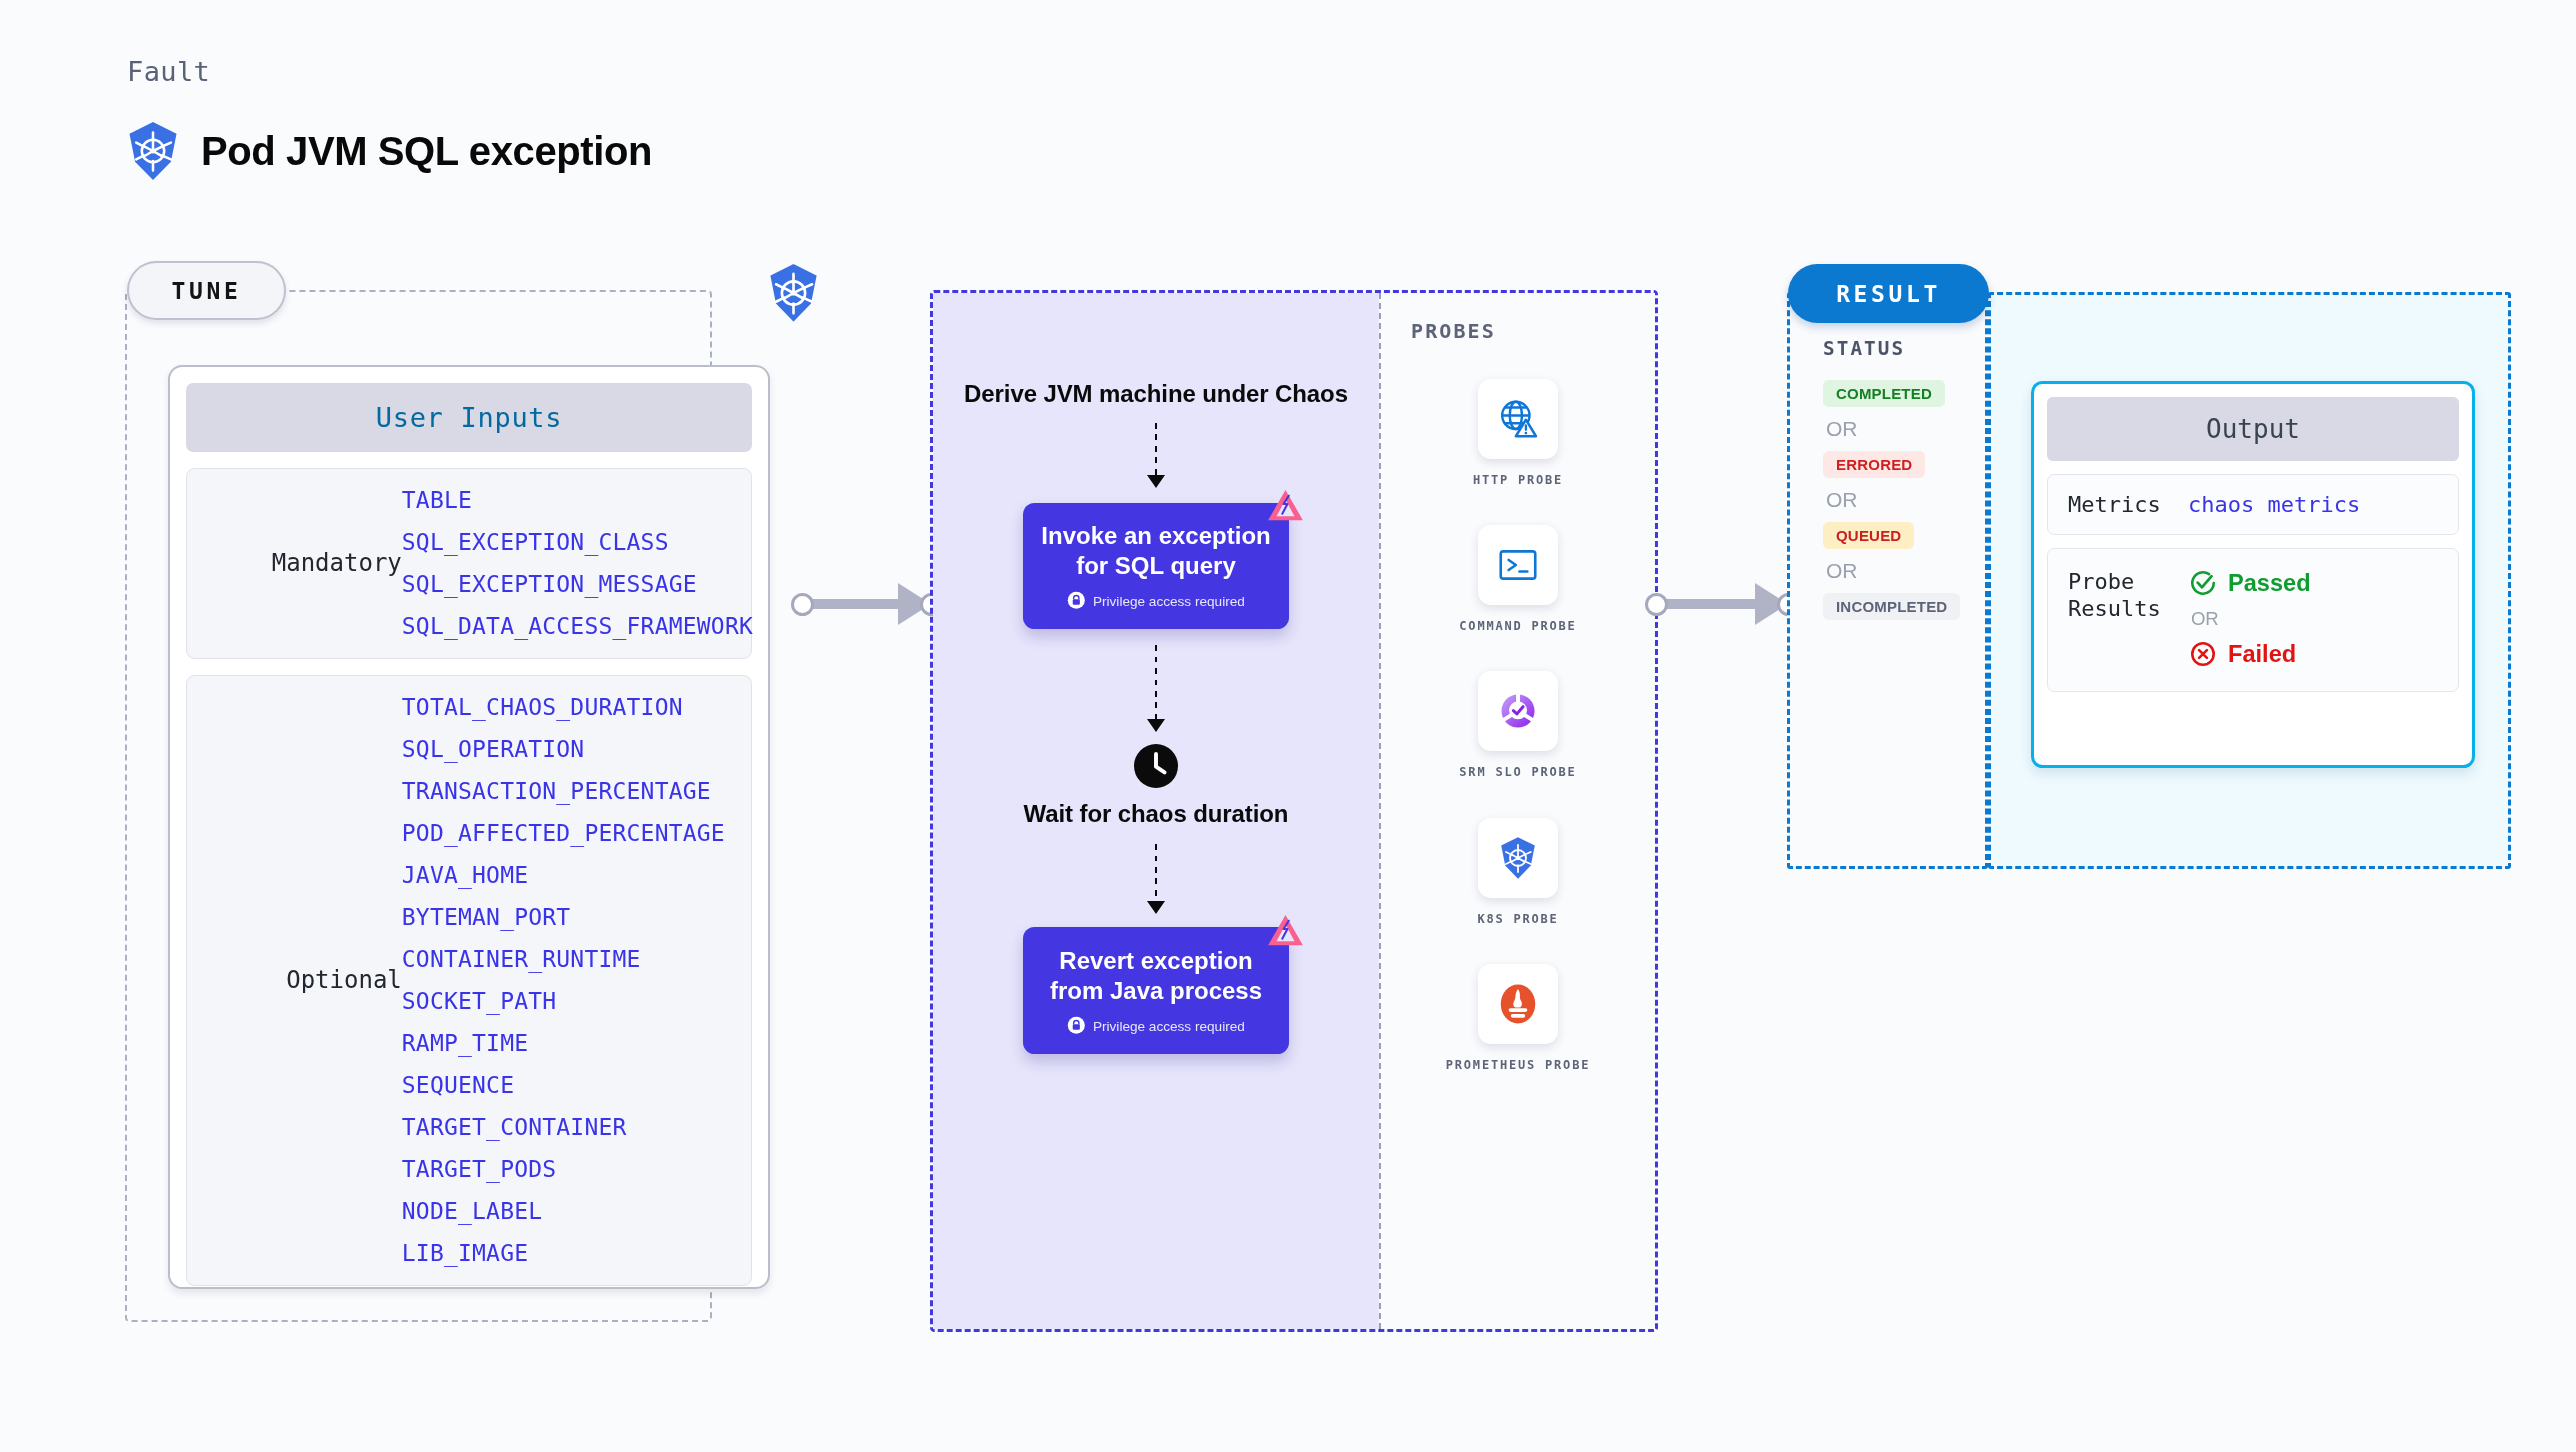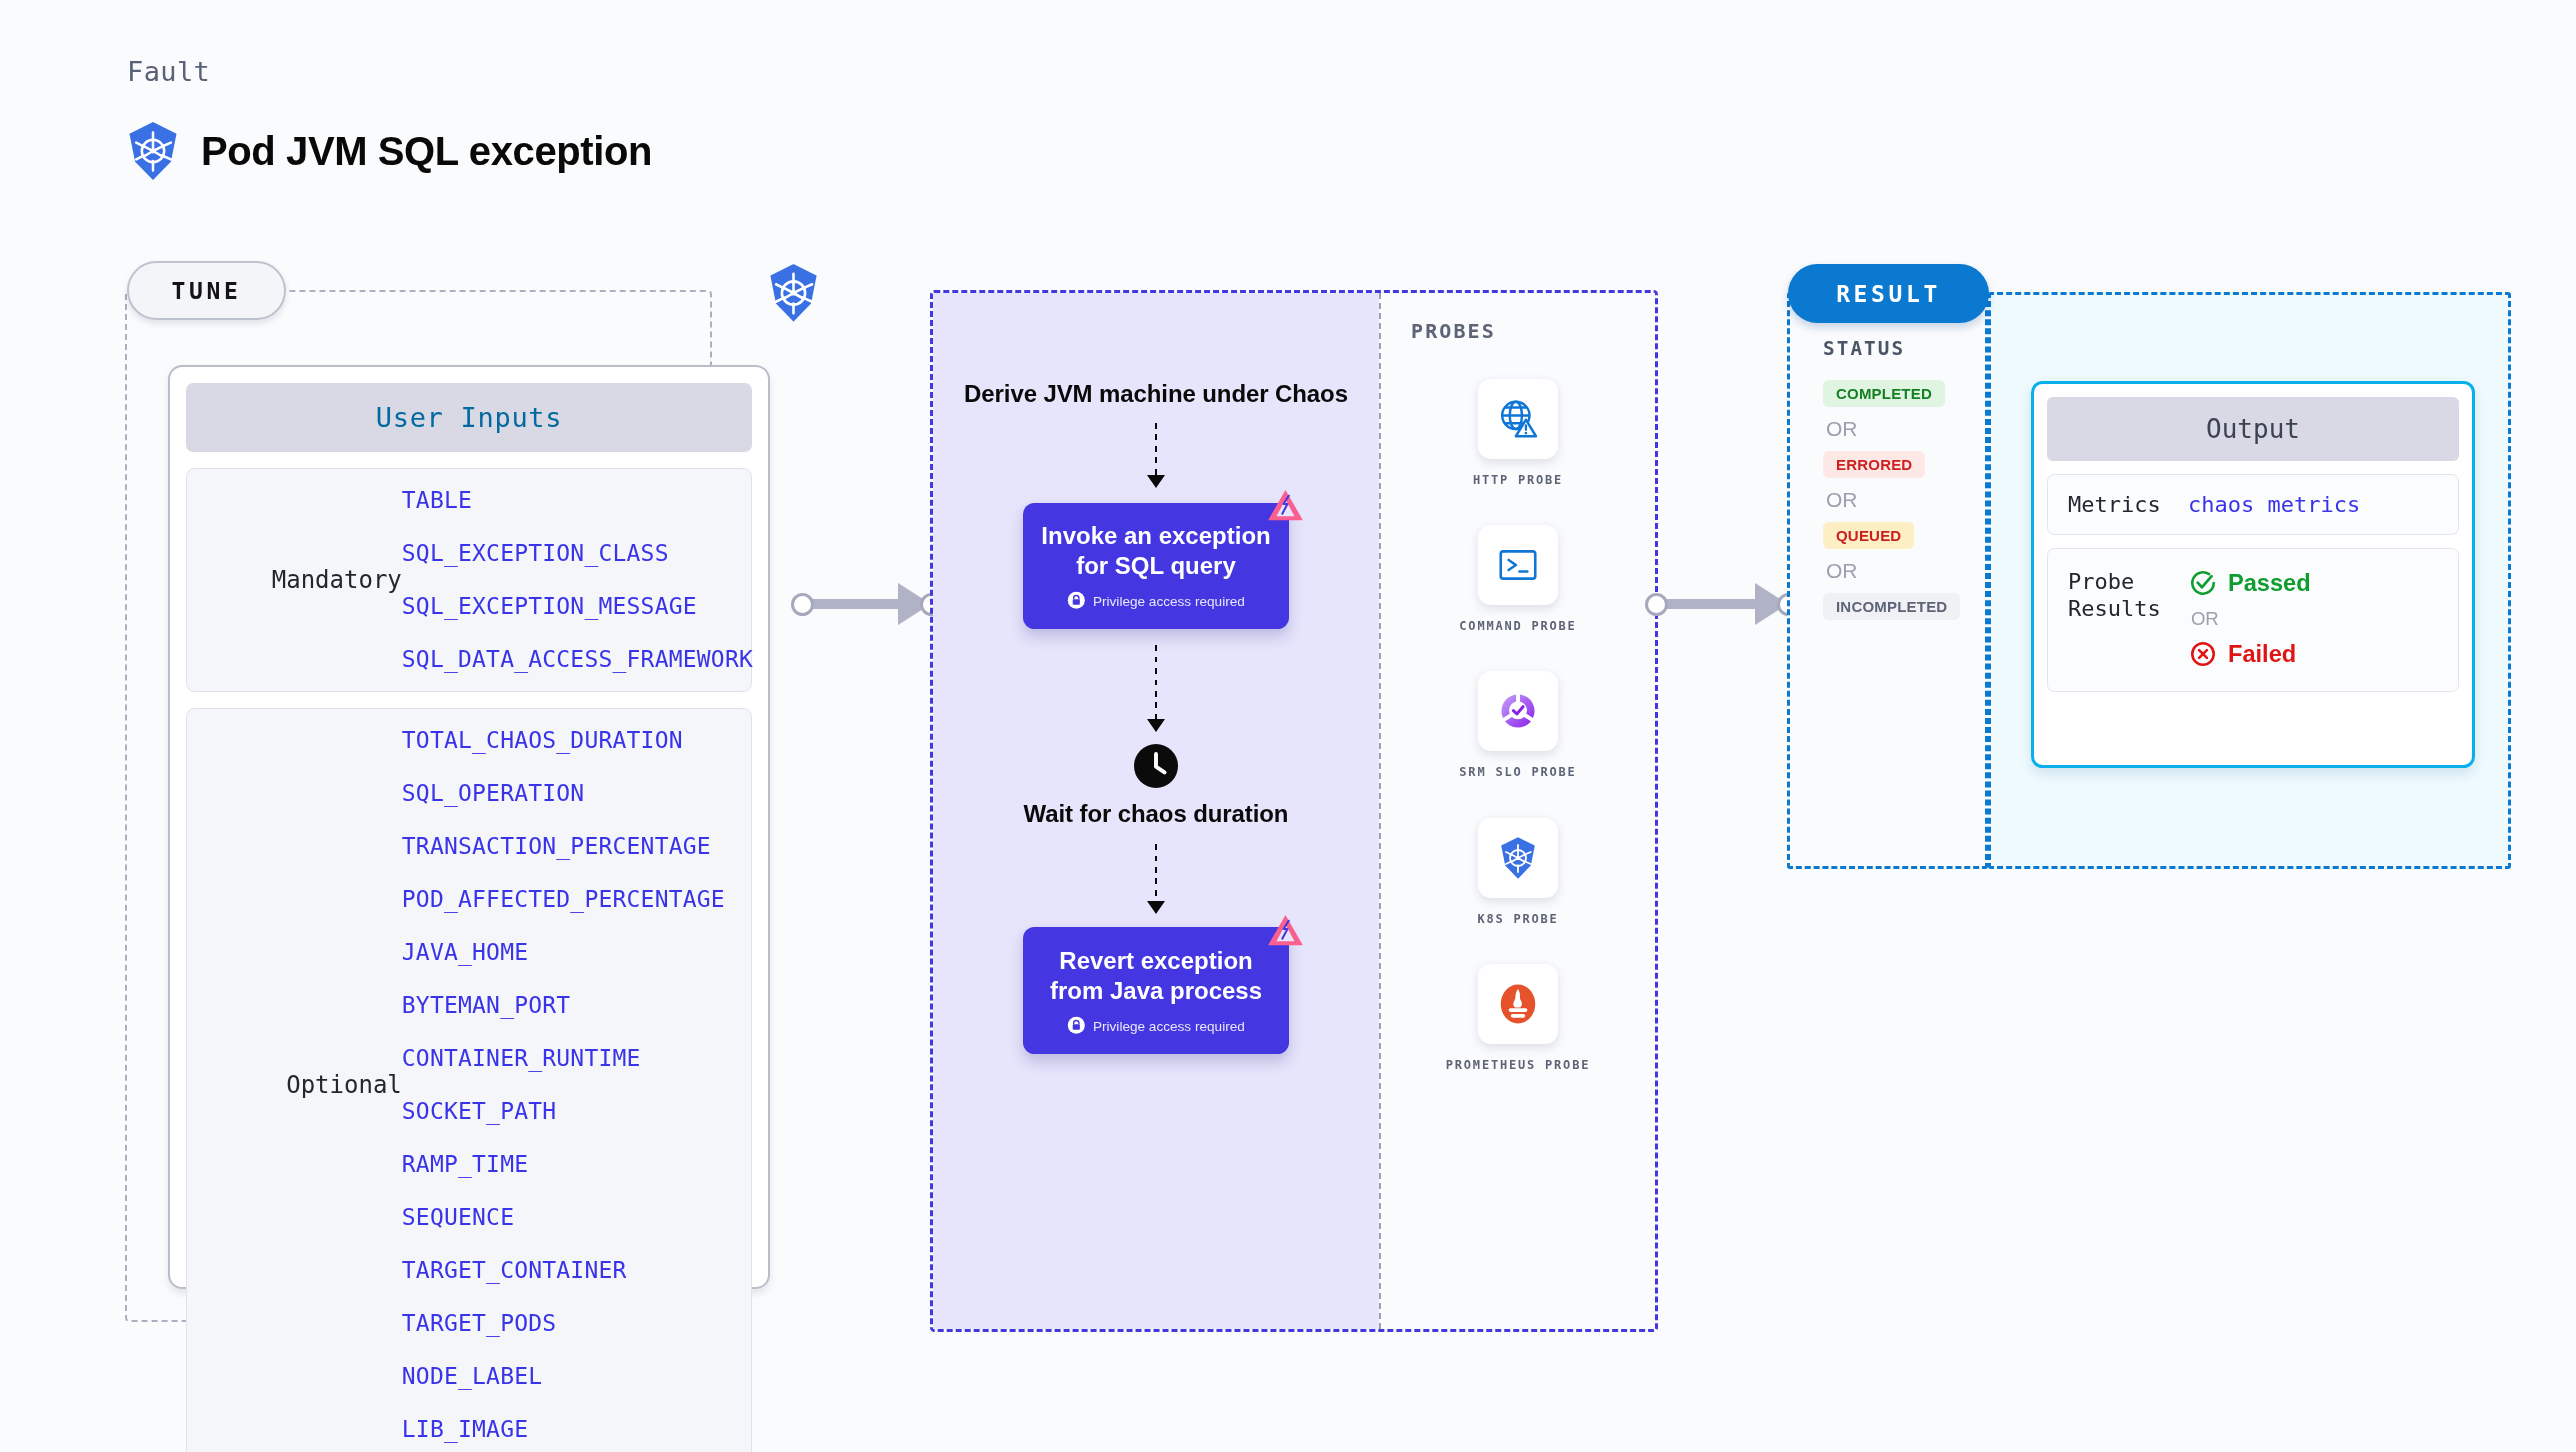--- a/index.html
+++ b/index.html
@@ -63,21 +63,21 @@
     margin-top: 15.8px; border: 1.4px solid #dfe2ea; border-radius: 8.6px;
     background: #f5f6fa;
     display: flex; align-items: center;
     padding: 18.6px 0;
   }
   .group-label {
     width: 215px; flex: 0 0 215px; text-align: right;
     font-family: "DejaVu Sans Mono", monospace;
     font-size: 24px; color: #22262f;
   }
-  .param-list { display: flex; flex-direction: column; gap: 27px; }
+  .param-list { display: flex; flex-direction: column; gap: 16px; }
   .param-item {
     font-family: "DejaVu Sans Mono", monospace;
     font-size: 23px; color: #3a34e8; letter-spacing: 0.2px; white-space: nowrap;
   }
 
   
   .connector { position: absolute; height: 43px; }
   .conn-line { position: absolute; top: 18.6px; left: 10px; height: 10px; background: #b0b3c6; }
   .conn-dot {
     position: absolute; top: 13px; width: 23px; height: 23px; border-radius: 50%;

